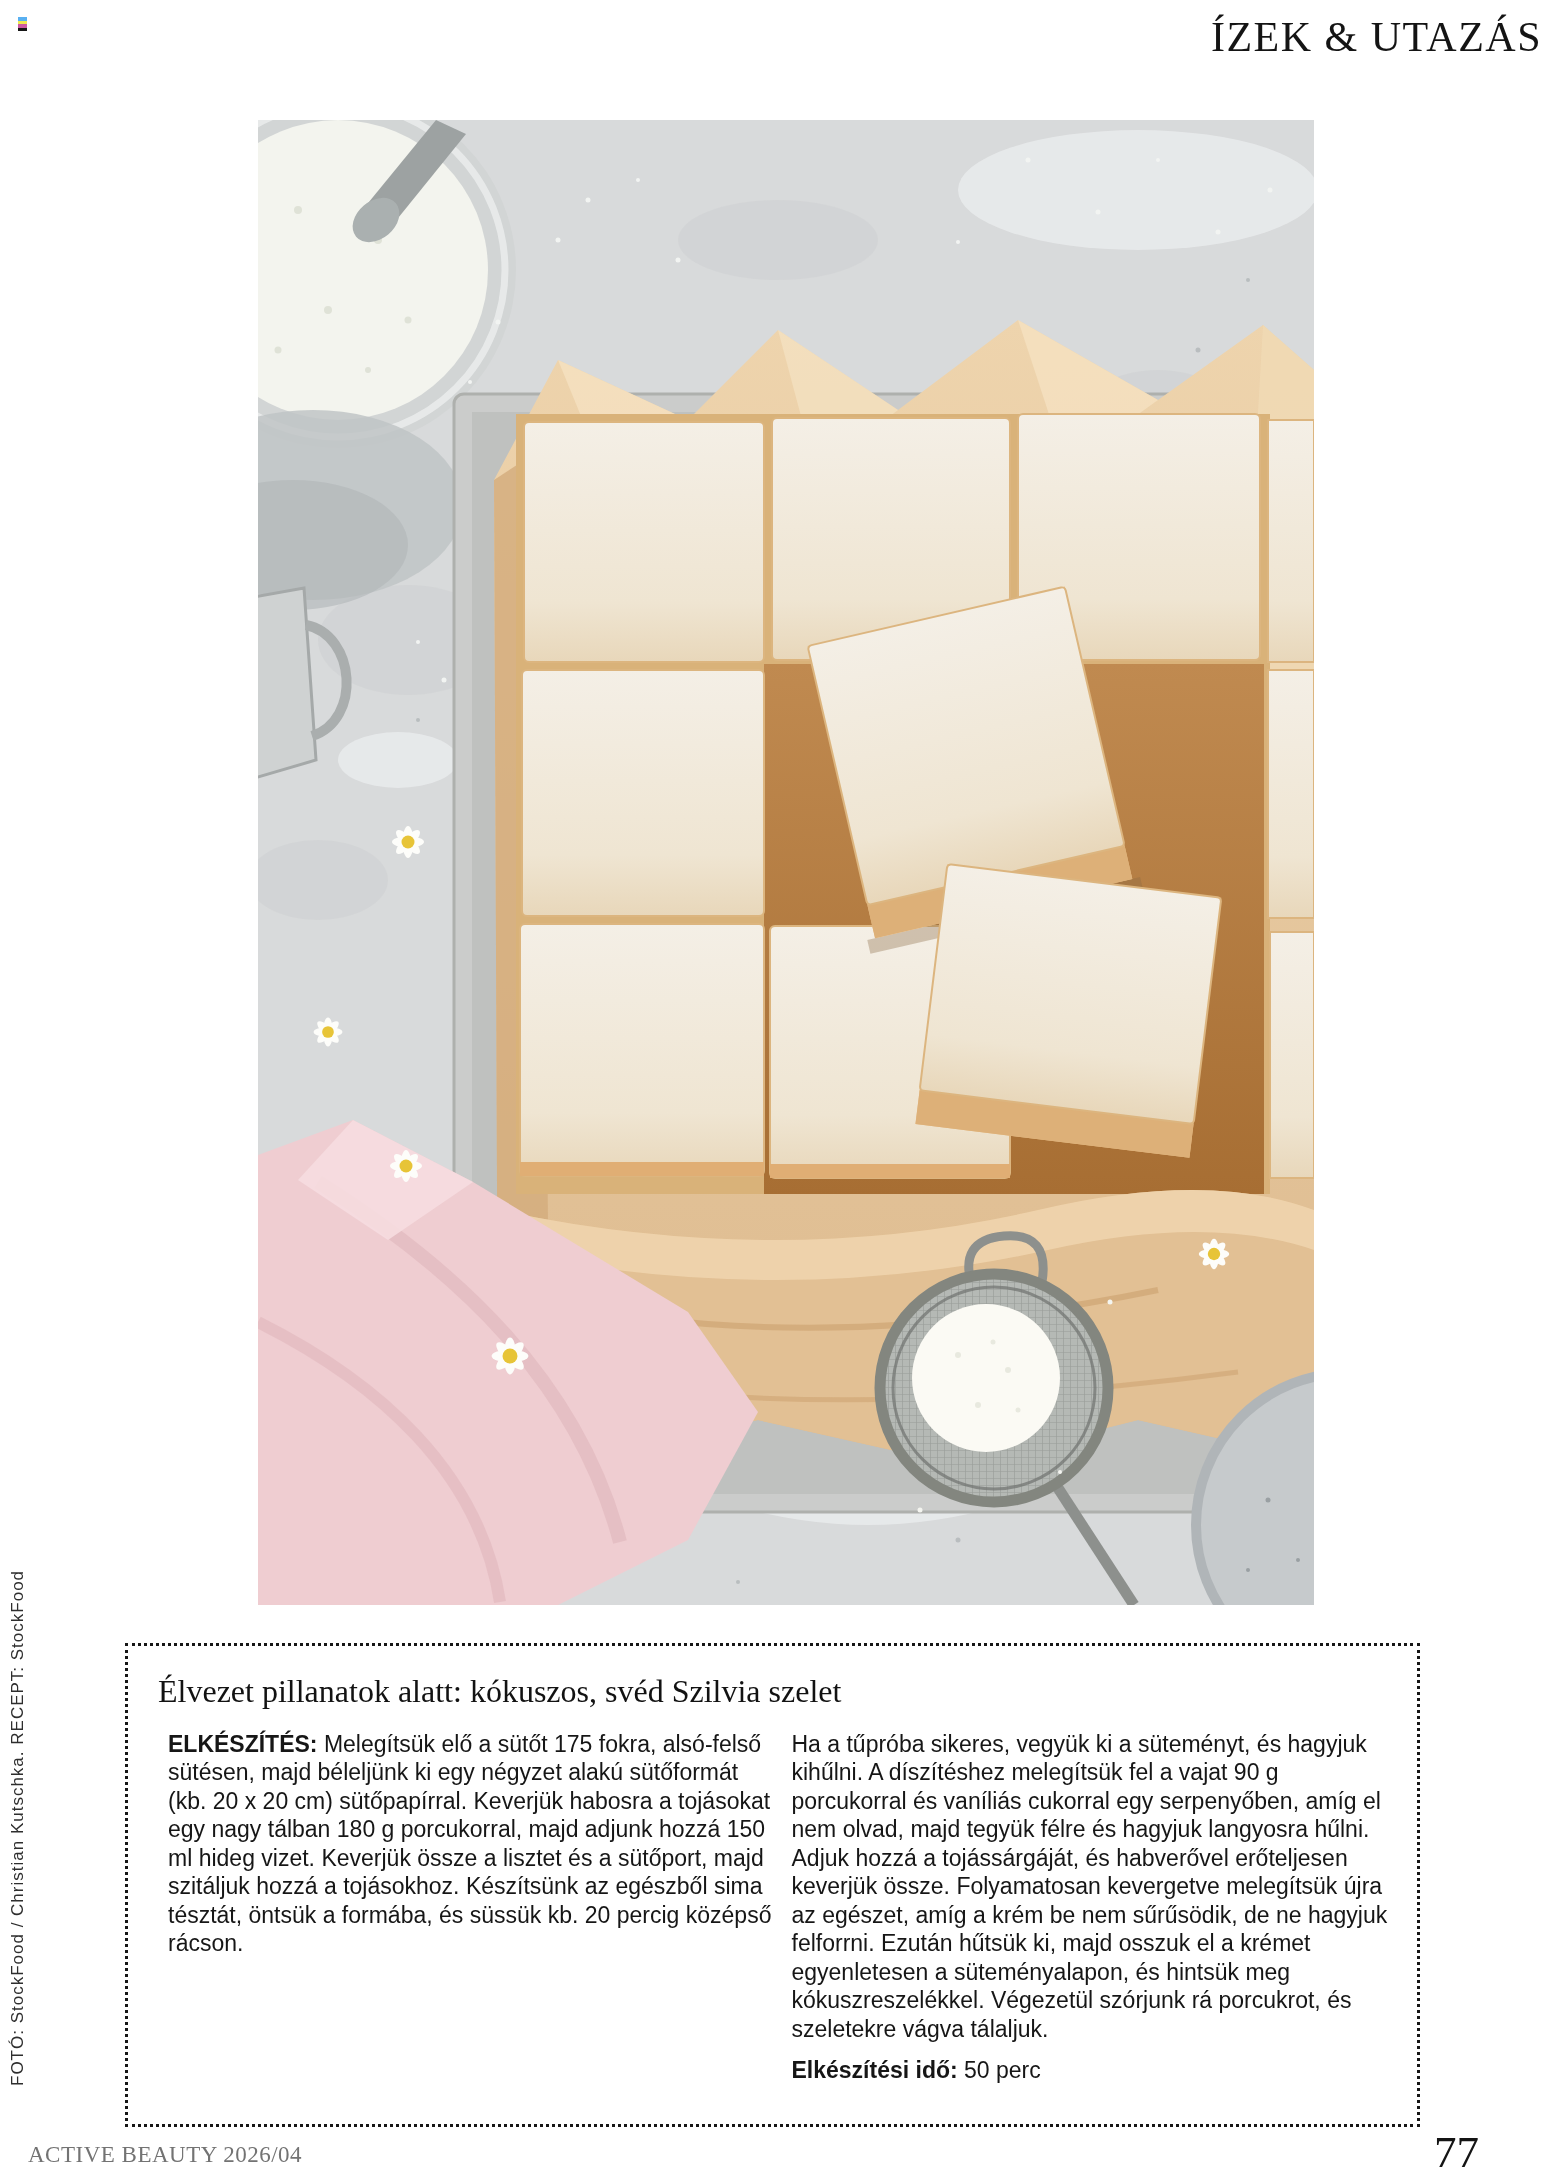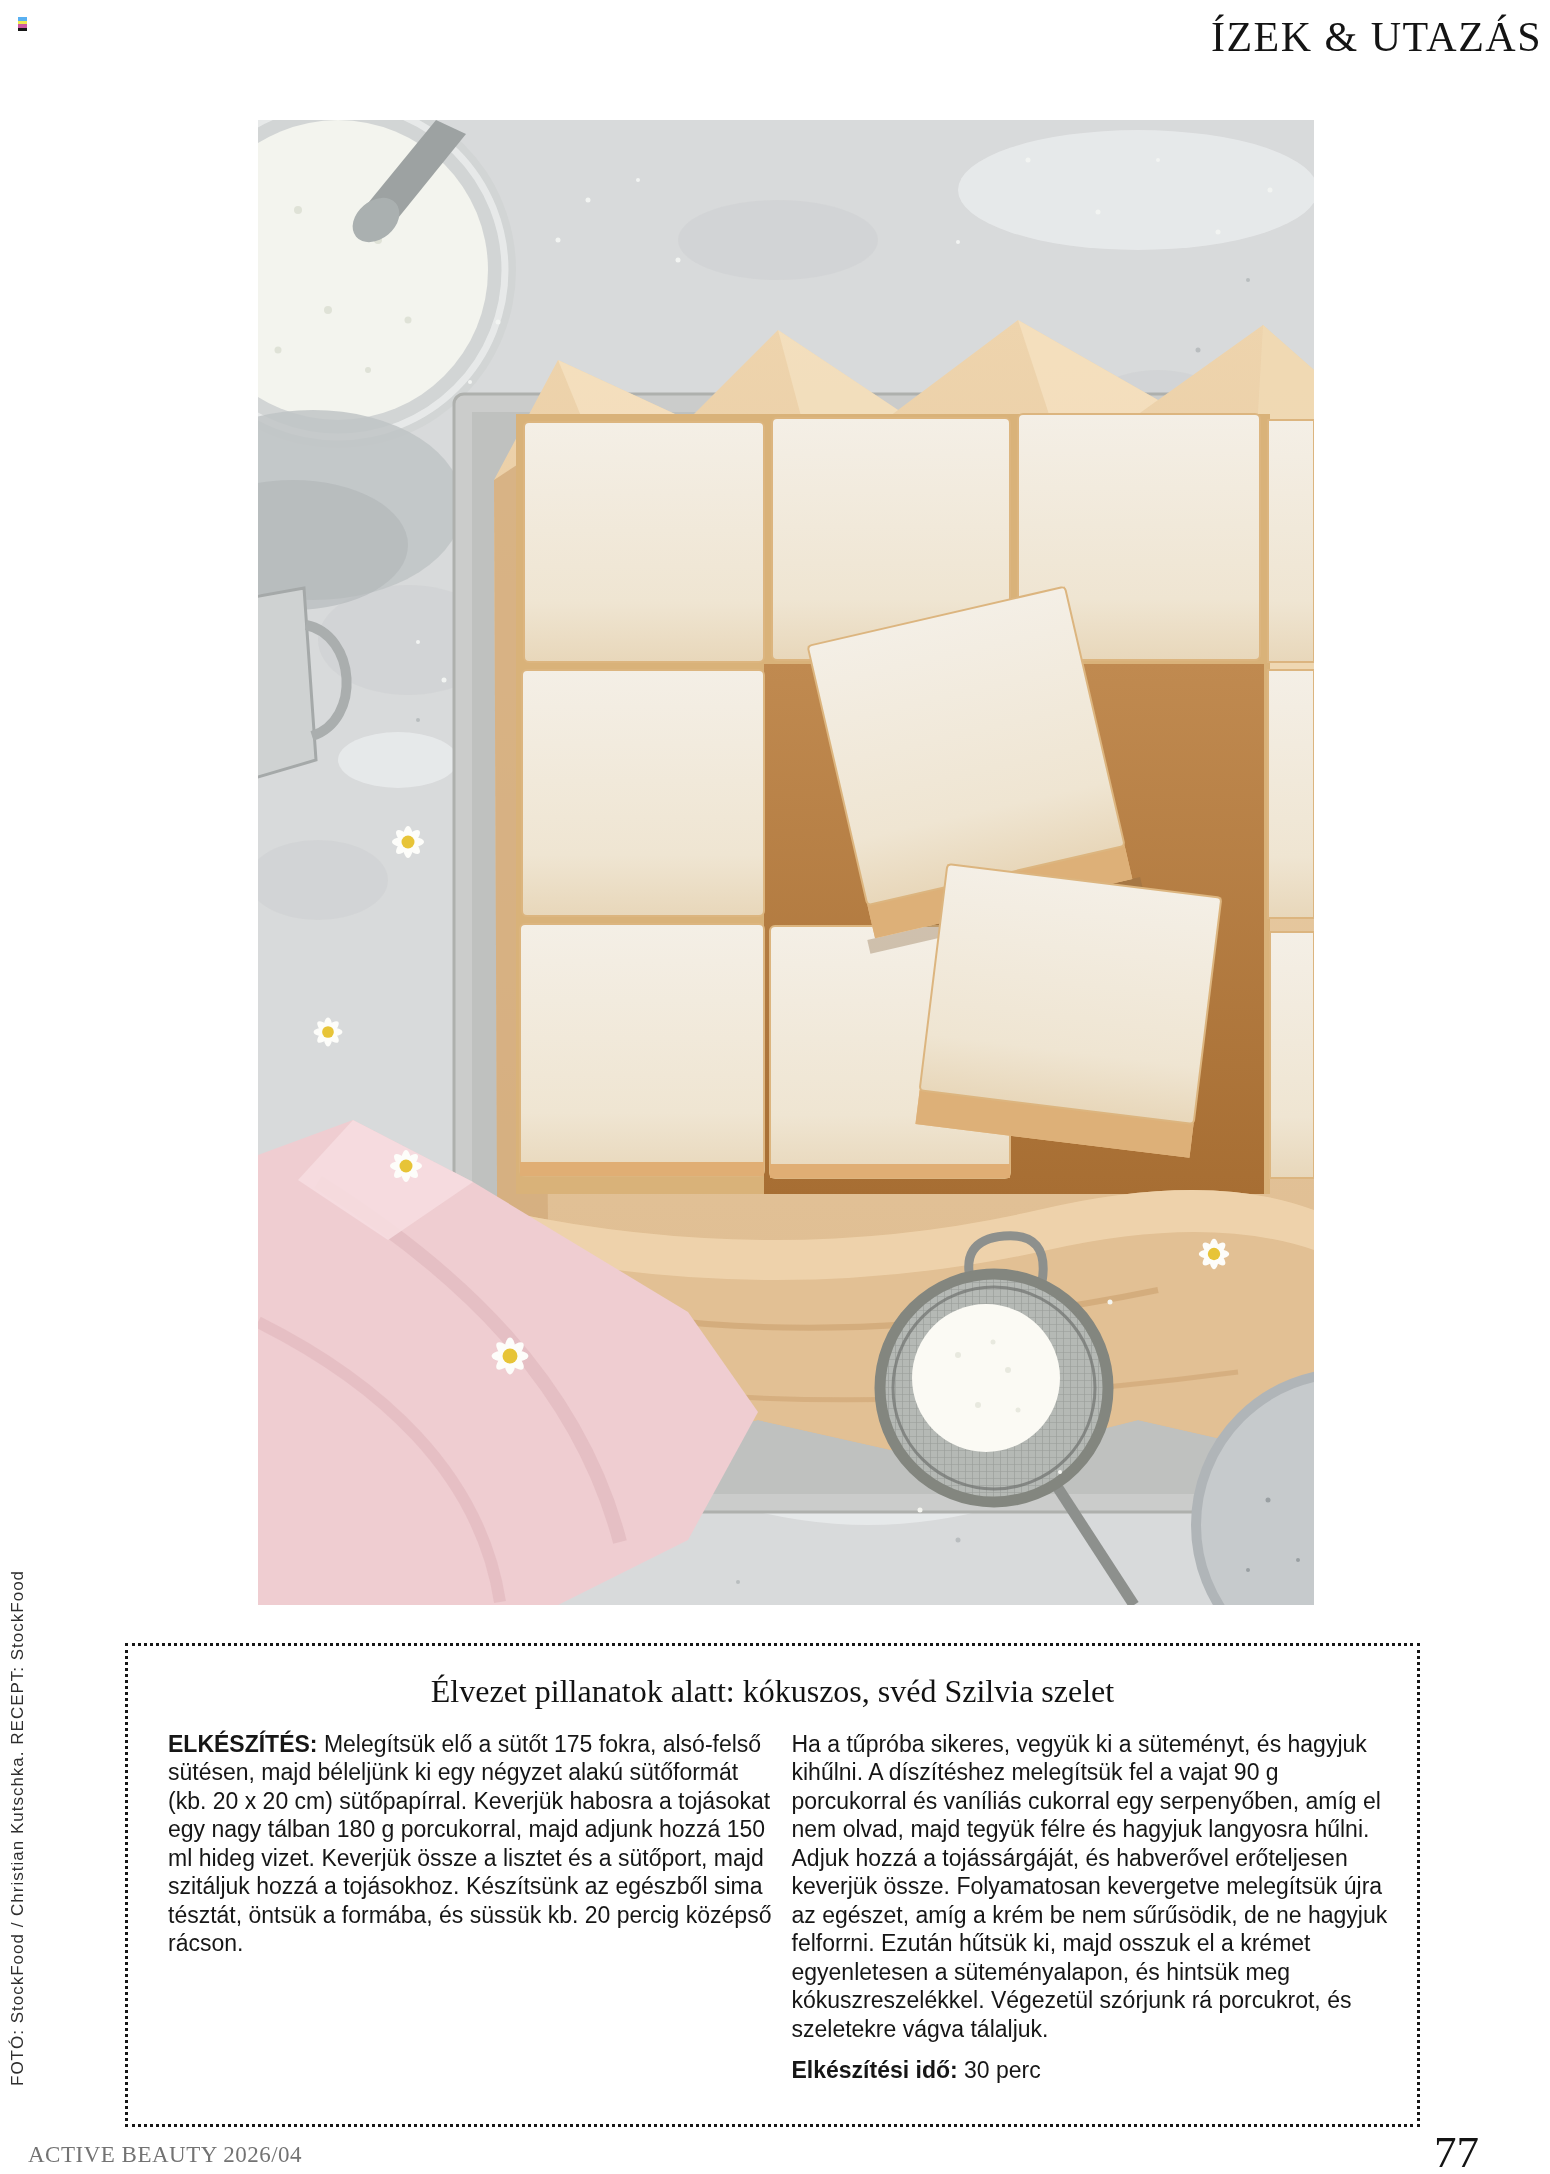--- a/index.html
+++ b/index.html
@@ -28,21 +28,21 @@
     transform:rotate(-90deg); white-space:nowrap;
     font-size:17px; letter-spacing:1px; color:#2e2e2e;
   }
 
   .recipe-box {
     position:absolute; left:125px; top:1643px; width:1295px; min-height:424px;
     border:3px dotted #161616; box-sizing:border-box; background:#ffffff;
   }
   .recipe-title {
     font-family:"Liberation Serif", serif; font-weight:400;
-    font-size:32px; line-height:1.15; text-align:center;
+    font-size:32px; line-height:1.15; 
     margin:27px 30px 20px; color:#121212;
   }
   .recipe-cols { display:flex; gap:16px; padding:0 18px 26px 40px; }
   .recipe-col { flex:1; font-size:23px; line-height:28.5px; color:#161616; }
   .recipe-col p { margin:0 0 13px; }
   .recipe-col b { font-weight:700; }
 
   .footer-issue {
     position:absolute; left:28px; top:2142px;
     font-family:"Liberation Serif", serif; font-size:23px; letter-spacing:.5px; color:#737373;
@@ -271,21 +271,21 @@
   <div class="photo-credit">FOTÓ: StockFood / Christian Kutschka. RECEPT: StockFood</div>
 
   <div class="recipe-box">
     <h1 class="recipe-title">Élvezet pillanatok alatt: kókuszos, svéd Szilvia szelet</h1>
     <div class="recipe-cols">
       <div class="recipe-col">
         <p><b>ELKÉSZÍTÉS:</b><span> Melegítsük elő a sütőt 175 fokra, alsó-felső sütésen, majd béleljünk ki egy négyzet alakú sütőformát (kb. 20 x 20 cm) sütőpapírral. Keverjük habosra a tojásokat egy nagy tálban 180 g porcukorral, majd adjunk hozzá 150 ml hideg vizet. Keverjük össze a lisztet és a sütőport, majd szitáljuk hozzá a tojásokhoz. Készítsünk az egészből sima tésztát, öntsük a formába, és süssük kb. 20 percig középső rácson.</span></p>
       </div>
       <div class="recipe-col">
         <p><span>Ha a tűpróba sikeres, vegyük ki a süteményt, és hagyjuk kihűlni. A díszítéshez melegítsük fel a vajat 90 g porcukorral és vaníliás cukorral egy serpenyőben, amíg el nem olvad, majd tegyük félre és hagyjuk langyosra hűlni. Adjuk hozzá a tojássárgáját, és habverővel erőteljesen keverjük össze. Folyamatosan kevergetve melegítsük újra az egészet, amíg a krém be nem sűrűsödik, de ne hagyjuk felforrni. Ezután hűtsük ki, majd osszuk el a krémet egyenletesen a süteményalapon, és hintsük meg kókuszreszelékkel. Végezetül szórjunk rá porcukrot, és szeletekre vágva tálaljuk.</span></p>
-        <p><b>Elkészítési idő:</b><span> 30 perc</span></p>
+        <p><b>Elkészítési idő:</b><span> 50 perc</span></p>
       </div>
     </div>
   </div>
 
   <div class="footer-issue">ACTIVE BEAUTY 2026/04</div>
   <div class="page-number">77</div>
 
 </div>
 
 </body></html>

